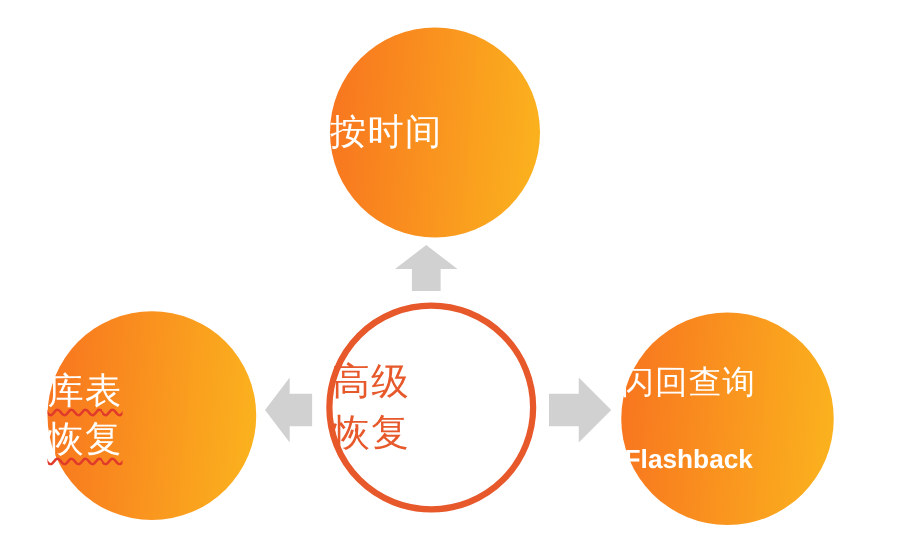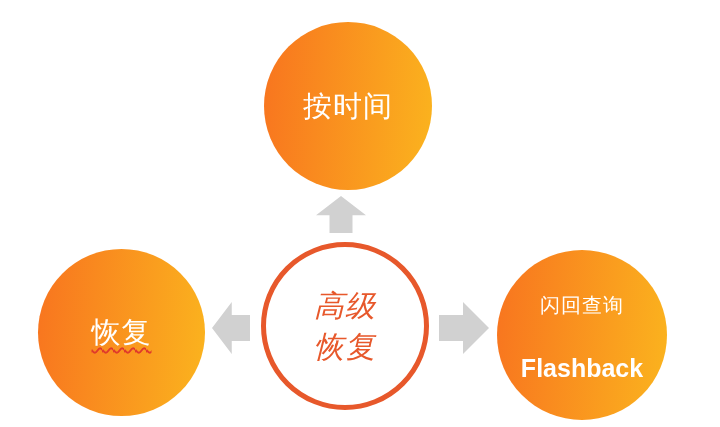--- a/index.html
+++ b/index.html
@@ -15,42 +15,42 @@
     position: relative;
     width: 720px;
     height: 427px;
     background: #ffffff;
   }
   .node {
     position: absolute;
     border-radius: 50%;
     display: flex;
     align-items: center;
-    justify-content: center;
+    justify-content: flex-start;
     text-align: center;
   }
   .node-gradient {
     background: linear-gradient(95deg, var(--gradient-start, #f8741f), var(--gradient-end, #fbb41e));
     color: var(--node-text, #ffffff);
   }
   .node-top    { left: 264px; top: 22px;  width: 168px; height: 168px; }
   .node-left   { left: 38px;  top: 249px; width: 167px; height: 167px; }
   .node-right  { left: 497px; top: 250px; width: 170px; height: 170px; }
   .node-center {
     left: 261px; top: 242px; width: 168px; height: 168px;
     background: #ffffff;
     border: 5px solid var(--center-border, #e7582b);
     box-sizing: border-box;
     color: var(--center-text, #e7582b);
   }
   .line { display: block; }
   .zh-lg  { font-size: 29px; line-height: 39px; letter-spacing: 1px; }
-  .center-zh { font-size: 30px; line-height: 41px; letter-spacing: 1px; font-style: italic; }
-  .right-zh { font-size: 20px; line-height: 33px; letter-spacing: 1px; }
-  .right-en { font-size: 25px; line-height: 28px; font-weight: 700; letter-spacing: 0px; margin-top: 32px; }
+  .center-zh { font-size: 30px; line-height: 41px; letter-spacing: 1px; }
+  .right-zh { font-size: 26px; line-height: 33px; letter-spacing: 1px; }
+  .right-en { font-size: 21px; line-height: 28px; font-weight: 700; letter-spacing: 0px; margin-top: 32px; }
   .squiggle {
     text-decoration-line: underline;
     text-decoration-style: wavy;
     text-decoration-color: var(--squiggle, #e03a2a);
     text-decoration-thickness: 1.5px;
     text-underline-offset: 5px;
   }
   .arrow {
     position: absolute;
     background: var(--arrow, #d1d1d1);
@@ -76,20 +76,21 @@
   <div class="node node-gradient node-top">
     <div class="zh-lg">
       <span class="line">按时间</span>
     </div>
   </div>
 
   <div class="arrow arrow-up"></div>
 
   <div class="node node-gradient node-left">
     <div class="zh-lg">
+      <span class="line squiggle">库表</span>
       <span class="line squiggle">恢复</span>
     </div>
   </div>
 
   <div class="arrow arrow-left"></div>
 
   <div class="node node-center">
     <div class="center-zh">
       <span class="line">高级</span>
       <span class="line">恢复</span>

